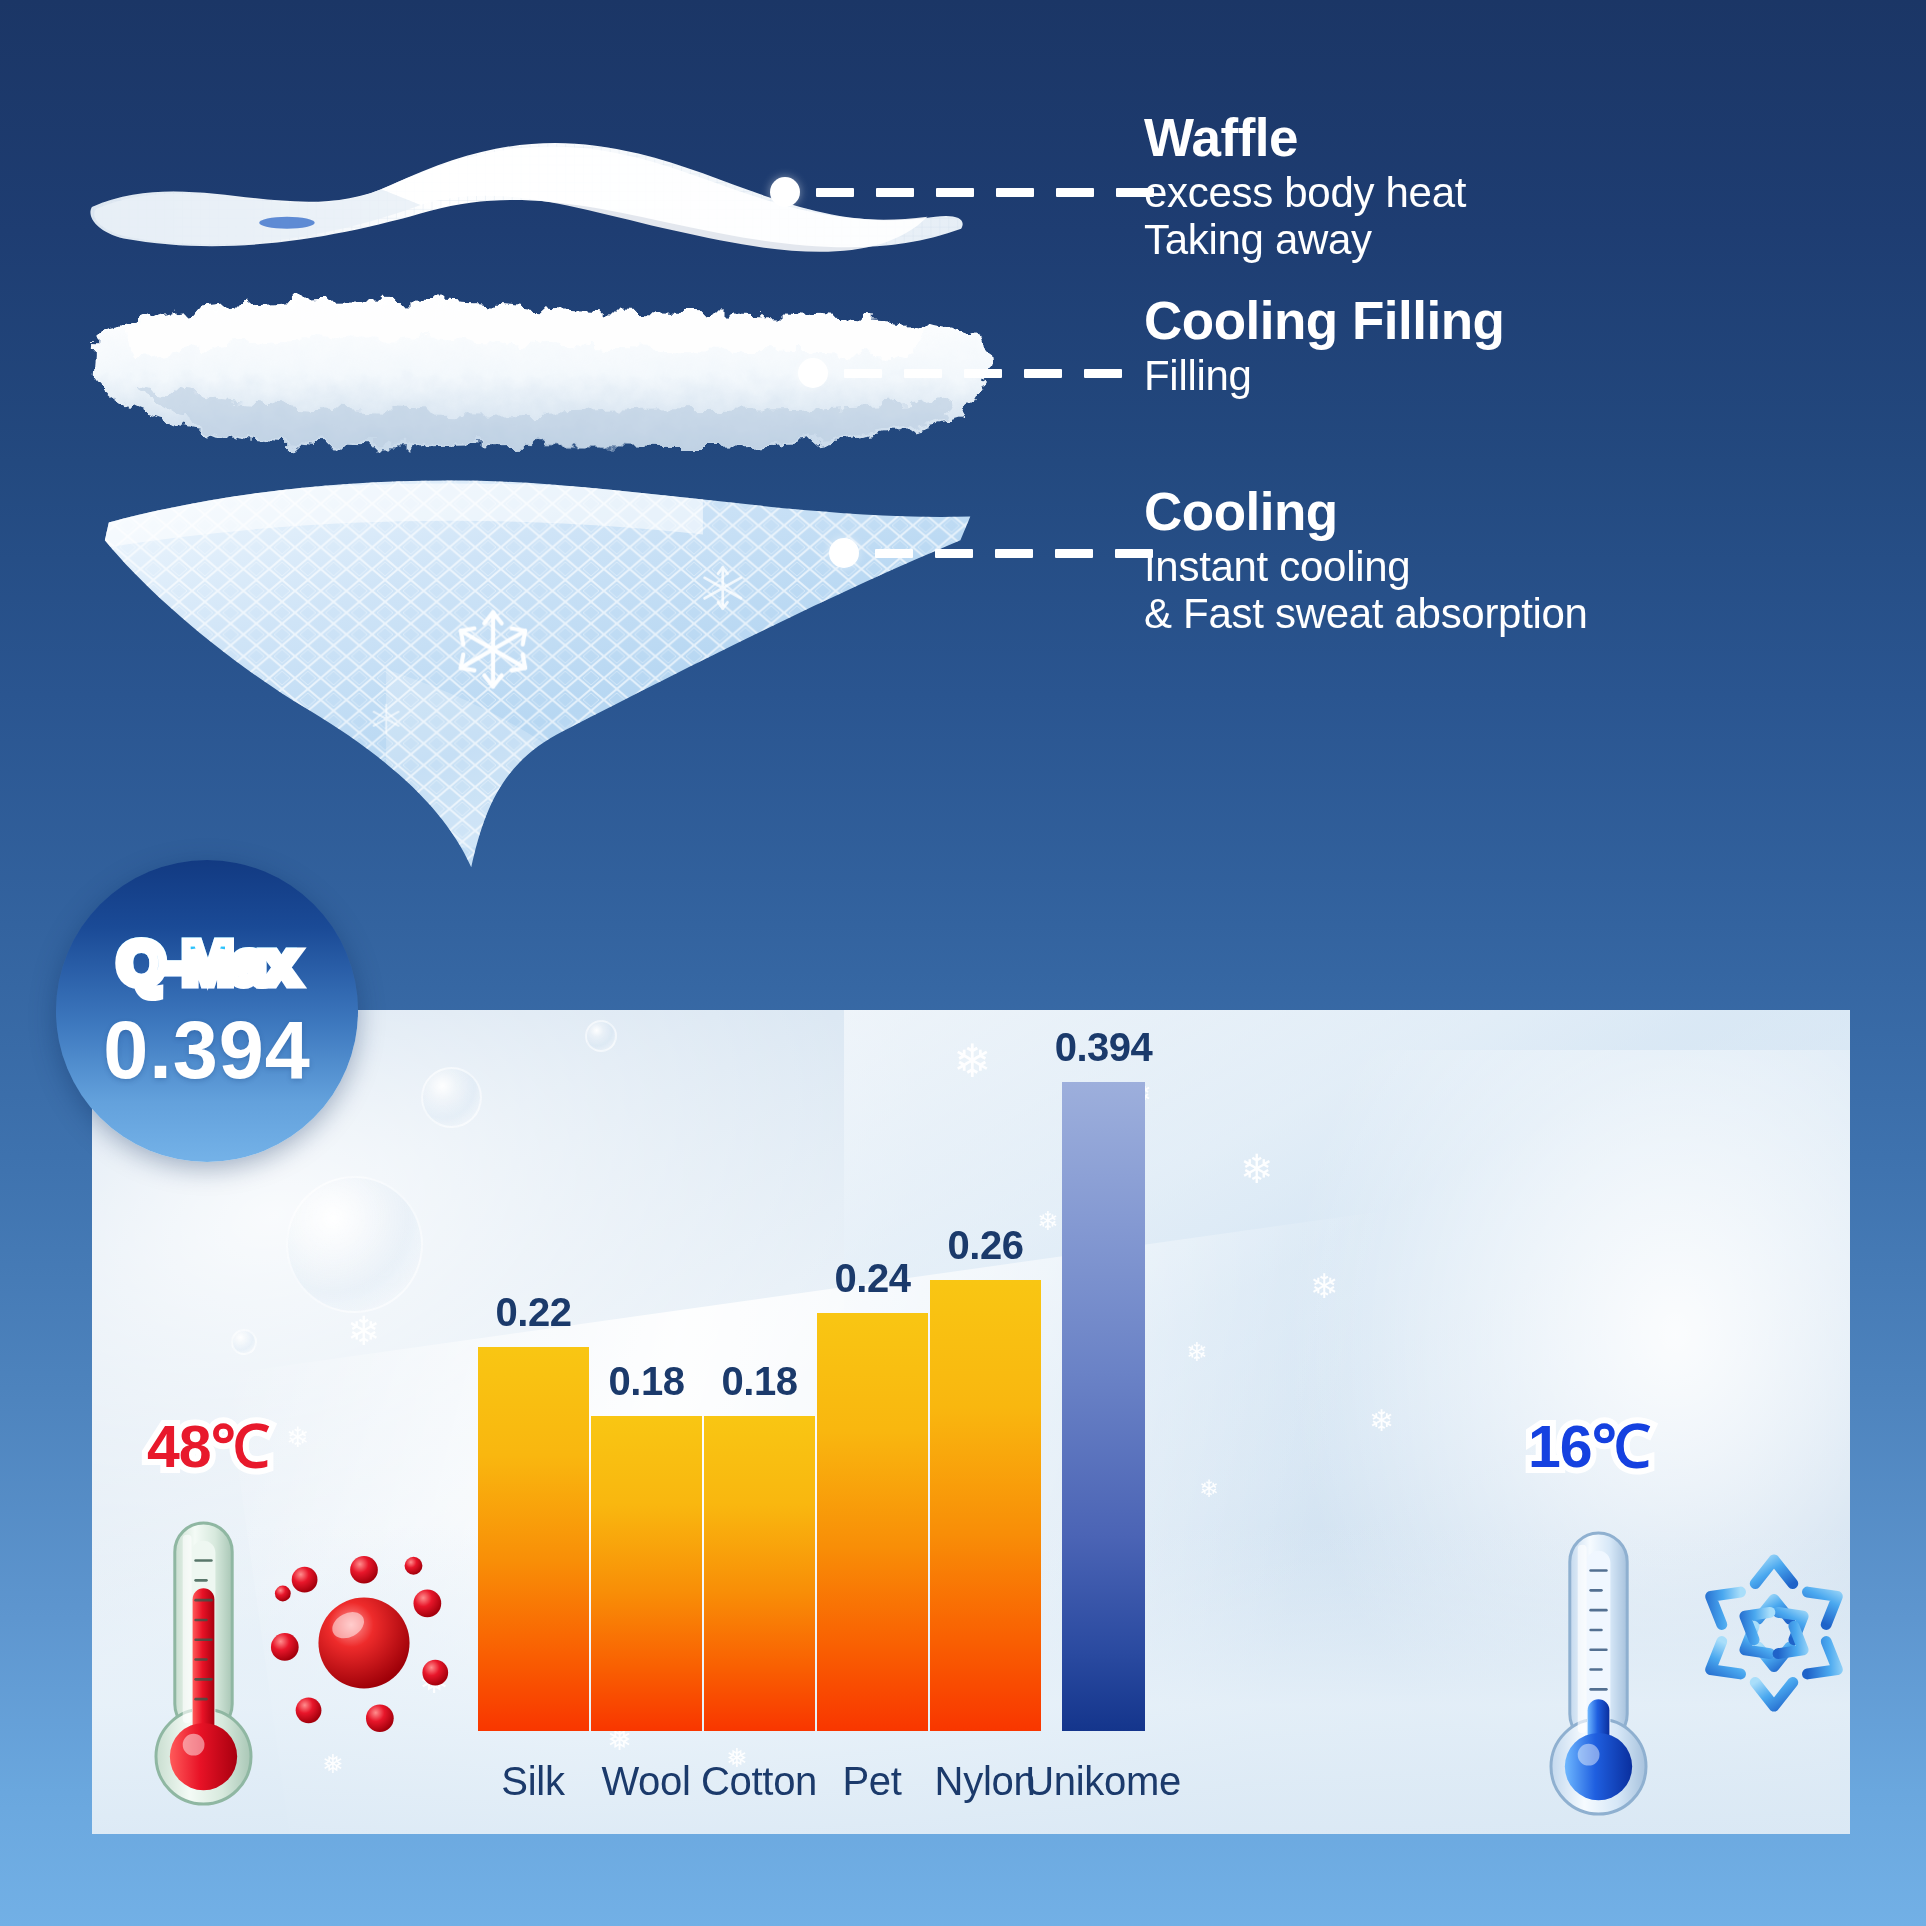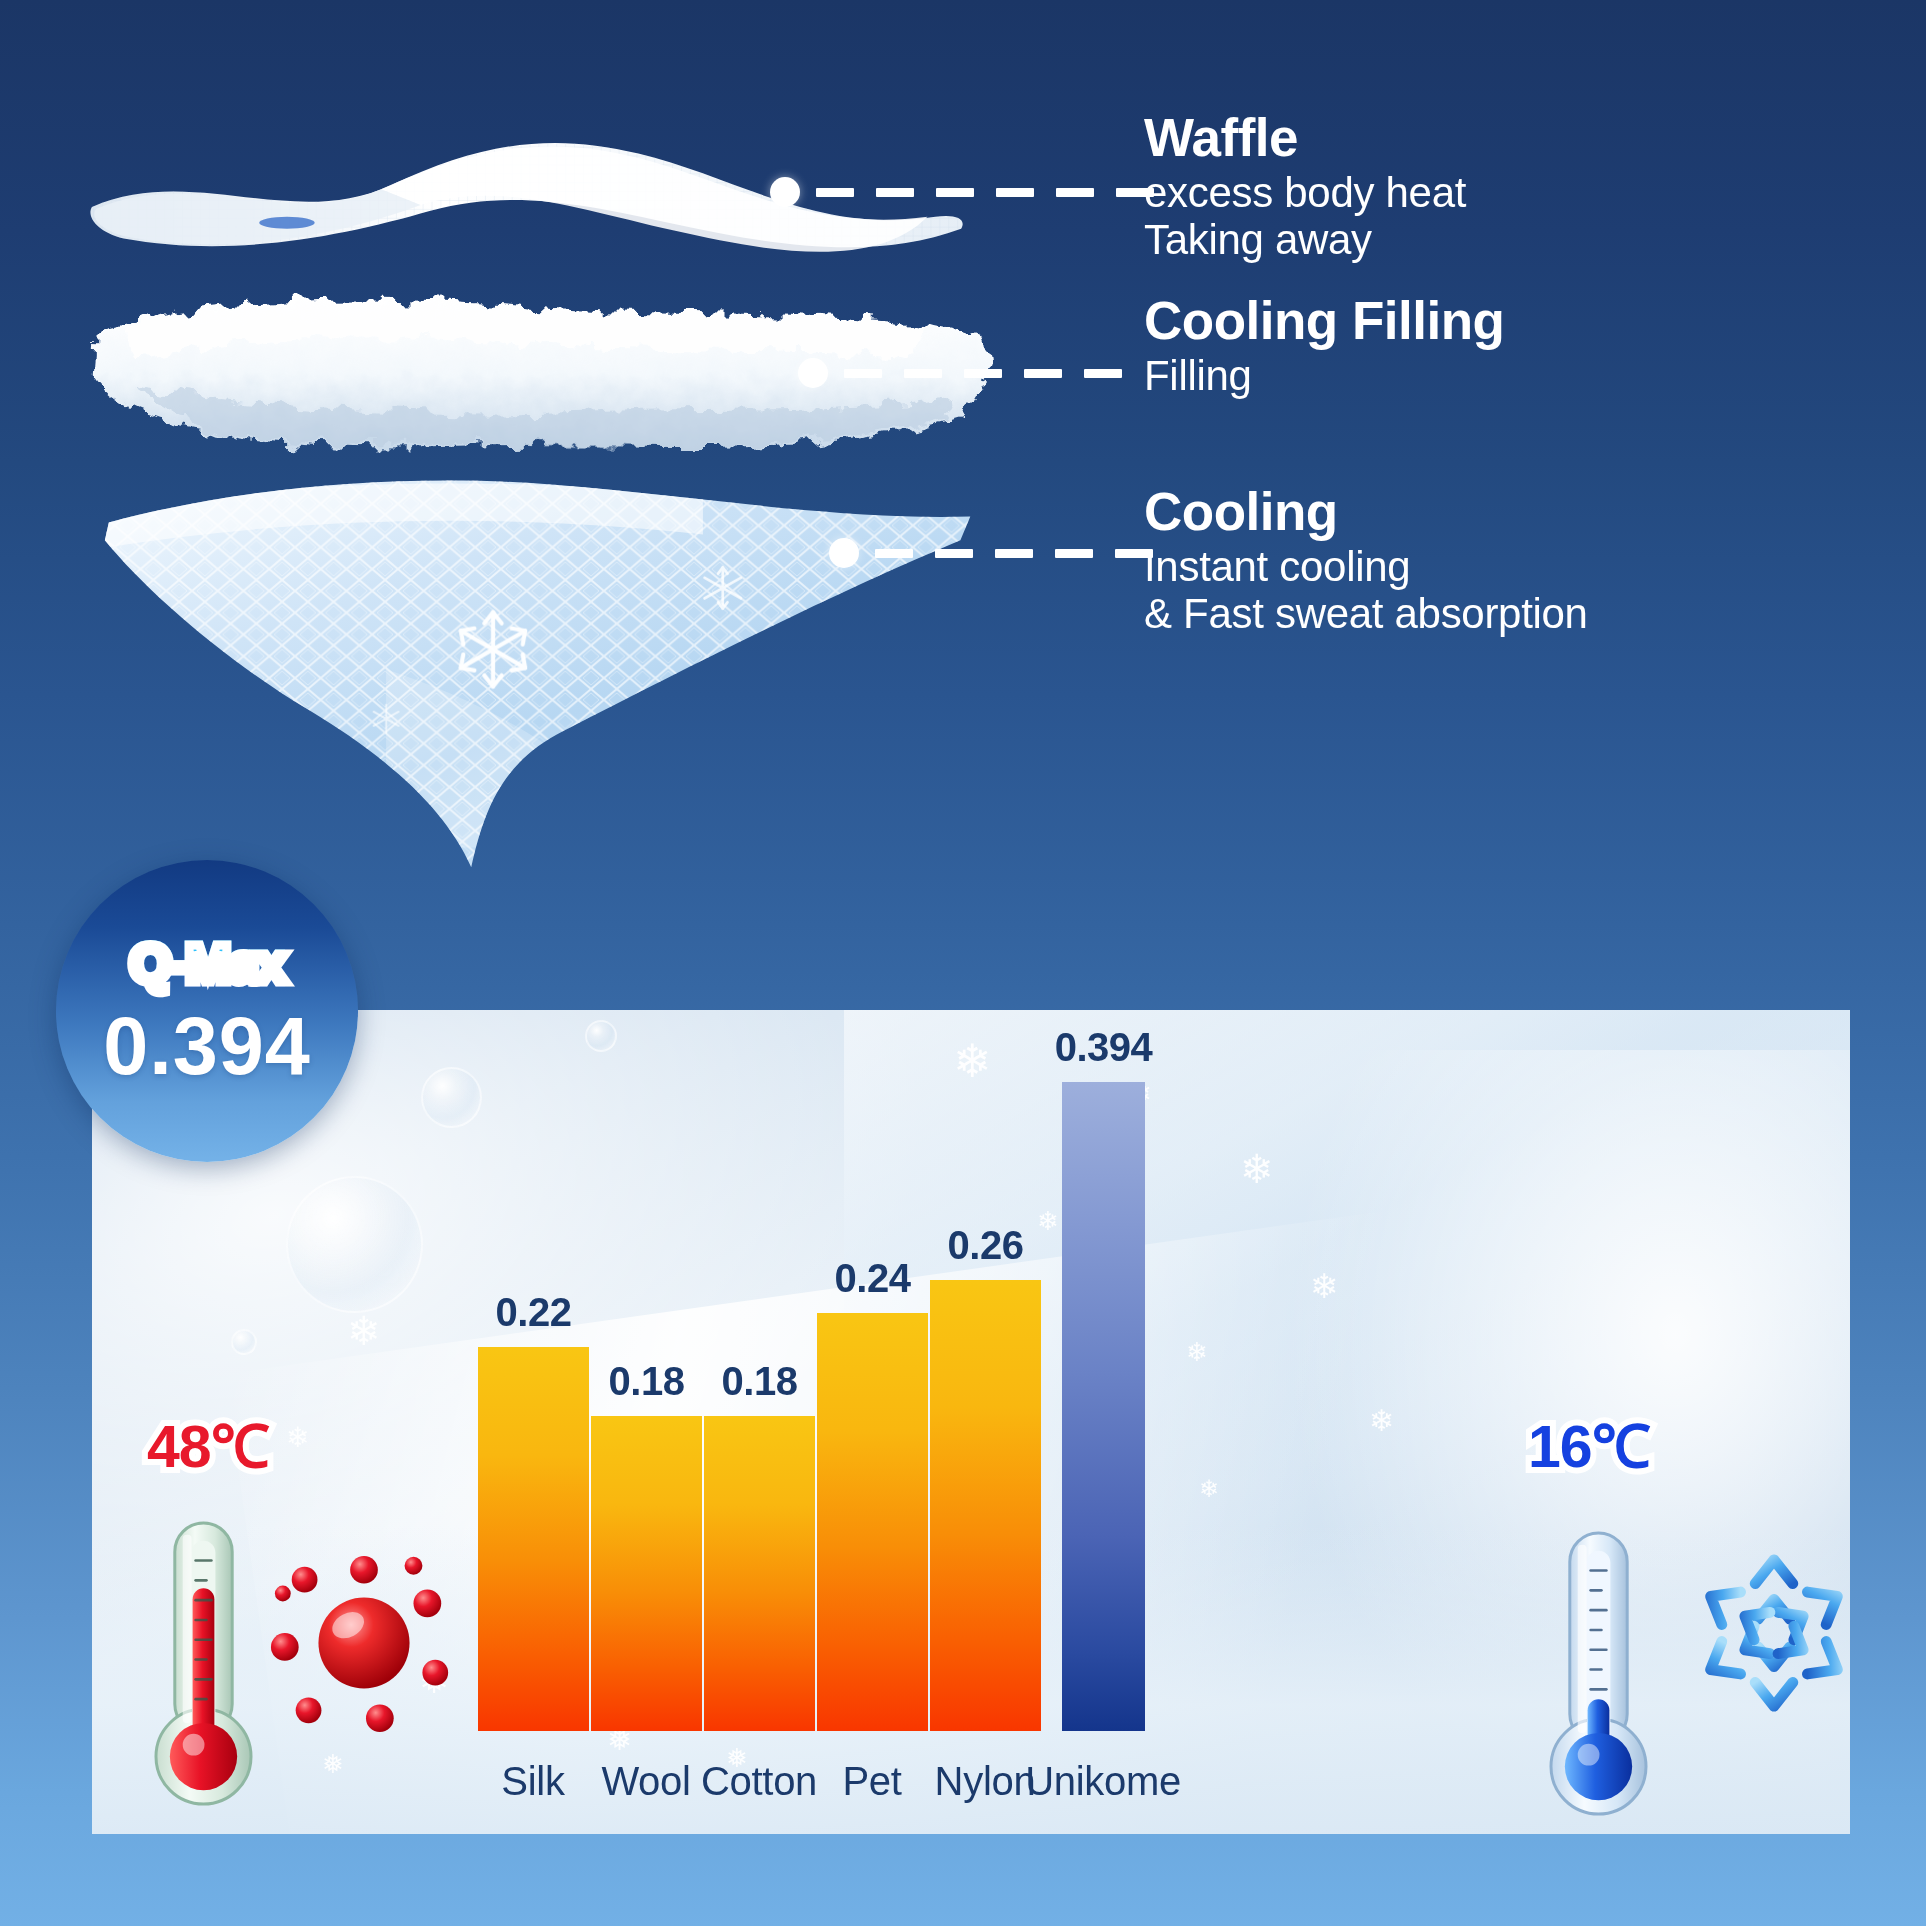--- a/index.html
+++ b/index.html
@@ -62,21 +62,21 @@
   
   #qmax-badge {
     position:absolute; left:56px; top:860px; width:302px; height:302px;
     border-radius:50%;
     background:linear-gradient(180deg,#123a82 0%,#1a4a96 22%,#3e79bf 55%,#63a1dc 80%,#74b2e8 100%);
     box-shadow:0 6px 26px rgba(10,40,90,.35);
     z-index:30; display:flex; flex-direction:column;
     align-items:center; justify-content:center;
   }
   #qmax-title {
-    font-size:54px; font-weight:bold; letter-spacing:-2px; line-height:1;
+    font-size:62px; font-weight:bold; letter-spacing:-2px; line-height:1;
     background:linear-gradient(180deg,#2ed2ff 0%,#2ec0fb 30%,#3b87e8 72%,#3f6fd8 100%);
     -webkit-background-clip:text; background-clip:text; color:transparent;
     -webkit-text-stroke:9px #ffffff; paint-order:stroke fill;
     margin-bottom:16px;
   }
   #qmax-value {
     font-size:81px; font-weight:bold; color:#ffffff; line-height:1;
     letter-spacing:1px; text-shadow:0 2px 5px rgba(20,60,120,.25);
   }
 

